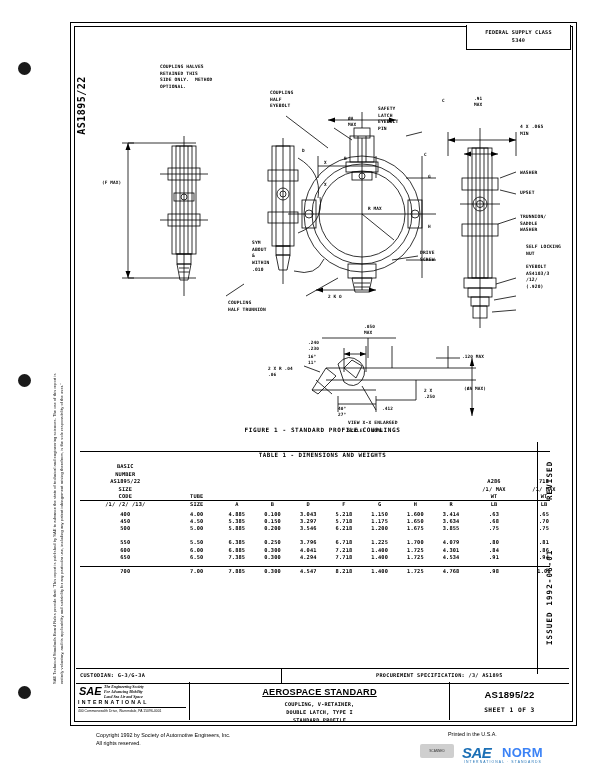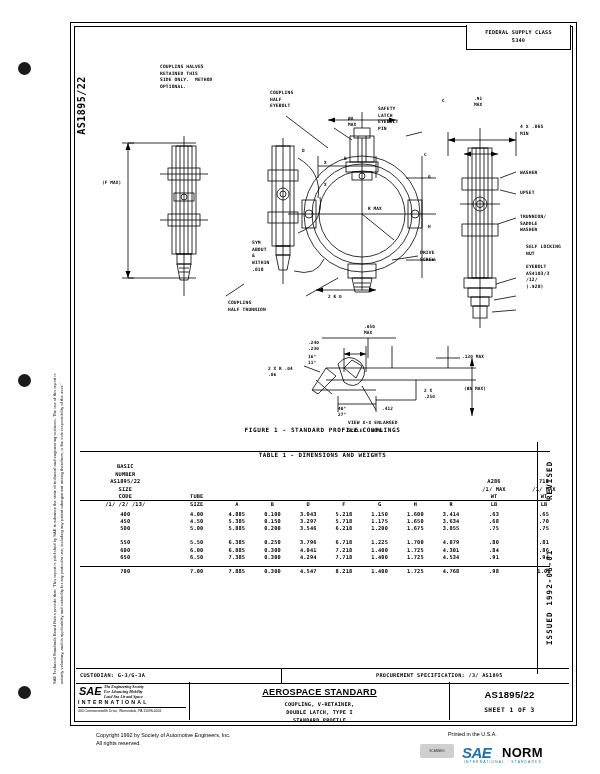--- a/index.html
+++ b/index.html
@@ -83,21 +83,21 @@
   .logo-addr{position:absolute;left:2px;top:27px;font-family:"Liberation Sans",sans-serif;font-size:3.3px;letter-spacing:.05px;}
   .logo-hr{position:absolute;left:2px;top:25px;width:108px;border-top:1px solid #000;}
 
   
   .copy{position:absolute;left:96px;top:731px;font-family:"Liberation Sans",sans-serif;font-size:5.4px;line-height:1.5;}
   .printed{position:absolute;left:448px;top:731px;font-family:"Liberation Sans",sans-serif;font-size:5.4px;}
 
   
   .wm{position:absolute;left:462px;top:744px;width:126px;height:24px;}
   .wm-sae{position:absolute;left:0;top:0;font-family:"Liberation Sans",sans-serif;font-size:15px;font-weight:bold;color:#1b6fb5;font-style:italic;letter-spacing:-.5px;}
-  .wm-norm{position:absolute;left:40px;top:1px;font-family:"Liberation Sans",sans-serif;font-size:13px;font-weight:bold;color:#000000;letter-spacing:.3px;}
+  .wm-norm{position:absolute;left:40px;top:1px;font-family:"Liberation Sans",sans-serif;font-size:13px;font-weight:bold;color:#3b82f6;letter-spacing:.3px;}
   .wm-sub{position:absolute;left:2px;top:16px;font-family:"Liberation Sans",sans-serif;font-size:3.4px;color:#1b6fb5;letter-spacing:1.1px;}
   .wm-badge{position:absolute;left:420px;top:744px;width:34px;height:14px;background:#cfcfcf;border-radius:2px;
             font-family:"Liberation Sans",sans-serif;font-size:3.2px;color:#333;text-align:center;line-height:14px;}
 </style>
 </head>
 <body>
 
 <div class="page">
   <div class="sheet">
 

